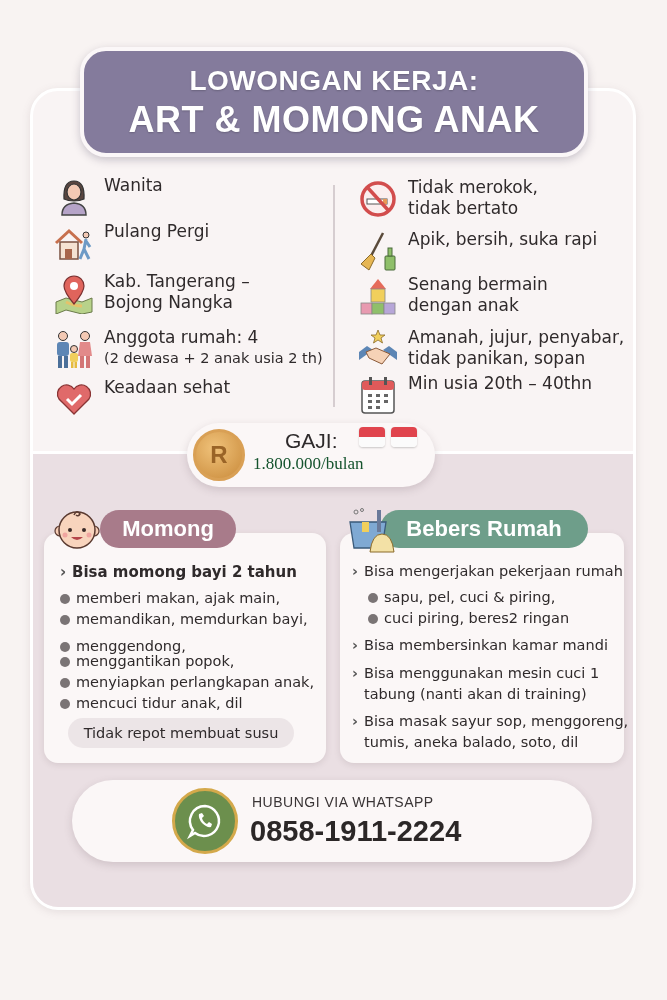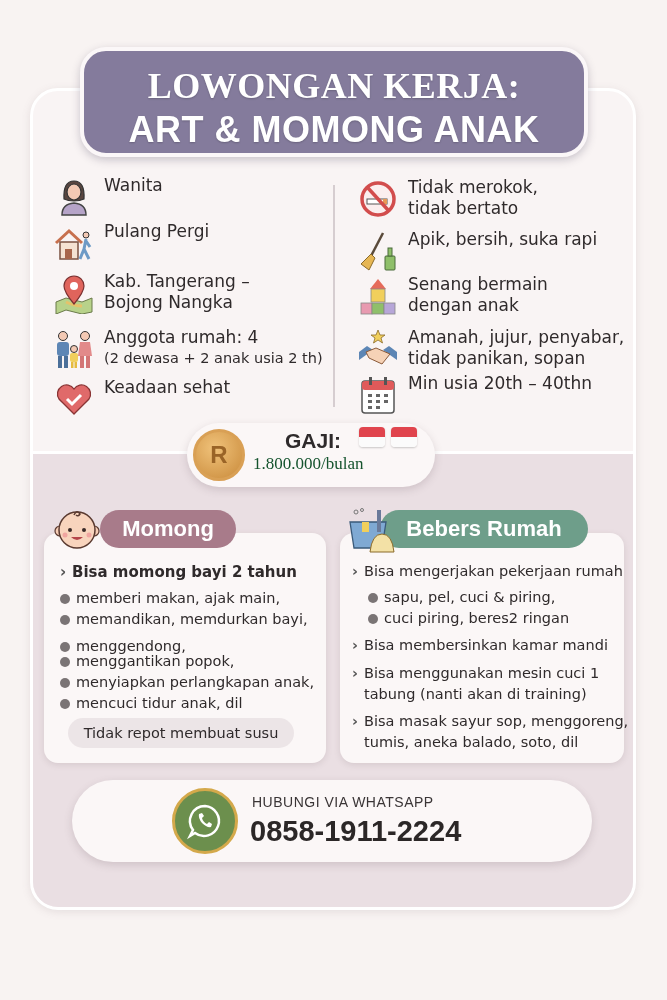--- a/index.html
+++ b/index.html
@@ -26,21 +26,21 @@
   .title-box {
     position: absolute; left: 80px; top: 47px; width: 508px; height: 110px;
     background: #847b9c; border-radius: 26px;
     border: 4px solid #fbf7f8;
     box-shadow: 0 3px 8px rgba(60,50,80,0.25);
     text-align: center; color: #fff;
     font-family: "Liberation Sans", sans-serif; font-weight: bold;
     padding-top: 14px;
     z-index: 2;
   }
-  .title-1 { font-size: 36px; letter-spacing: 0.5px; text-shadow: 0 1px 2px rgba(0,0,0,0.2); font-family: Liberation Serif, serif; }
+  .title-1 { font-size: 28px; letter-spacing: 0.5px; text-shadow: 0 1px 2px rgba(0,0,0,0.2); }
   .title-2 { font-size: 36px; letter-spacing: 0.5px; margin-top: 2px; text-shadow: 0 1px 2px rgba(0,0,0,0.2); }
 
   .col { position: absolute; top: 175px; }
   .col-left { left: 52px; width: 280px; }
   .col-right { left: 356px; width: 280px; }
   .vdivider { position: absolute; left: 333px; top: 185px; width: 2px; height: 222px; background: #d6cdd0; }
   .feat { display: flex; position: absolute; left: 0; }
   .feat .ico { width: 44px; height: 44px; flex: 0 0 44px; display: flex; align-items: center; justify-content: center; }
   .feat .txt { font-size: 17px; line-height: 21px; color: #2f2a2b; margin-left: 8px; }
   .feat .txt .sub { font-size: 14.5px; display: block; }
@@ -51,21 +51,21 @@
     box-shadow: 0 3px 8px rgba(100,80,90,0.2);
     z-index: 3;
   }
   .coin {
     position: absolute; left: 6px; top: 6px; width: 52px; height: 52px; border-radius: 50%;
     background: radial-gradient(circle at 40% 35%, #f0c27a, #c98a3a);
     border: 3px solid #d9a055;
     display: flex; align-items: center; justify-content: center;
     font-family: "Liberation Sans", sans-serif; font-size: 24px; color: #9a6427; font-weight: bold;
   }
-  .gaji-label { position: absolute; left: 98px; top: 6px; font-family: "Liberation Sans", sans-serif; font-weight: bold; font-size: 21px; color: #2e2a2b; }
+  .gaji-label { position: absolute; left: 98px; top: 6px; font-family: "Liberation Sans", sans-serif; font-weight: normal; font-size: 21px; color: #2e2a2b; }
   .flag { position: absolute; top: 4px; width: 26px; height: 20px; border-radius: 4px; overflow: hidden; box-shadow: 0 1px 2px rgba(0,0,0,0.2); }
   .flag .r { height: 50%; background: #e0444d; }
   .flag .w { height: 50%; background: #fbfbfb; }
   .gaji-amount { position: absolute; left: 66px; top: 31px; font-family: Liberation Serif, serif; font-size: 17px; color: #14532d; }
 
   .panel {
     position: absolute; background: #fbf7f7; border-radius: 14px;
     box-shadow: 0 2px 6px rgba(100,80,90,0.15);
   }
   .panel-left { left: 44px; top: 533px; width: 282px; height: 230px; }

